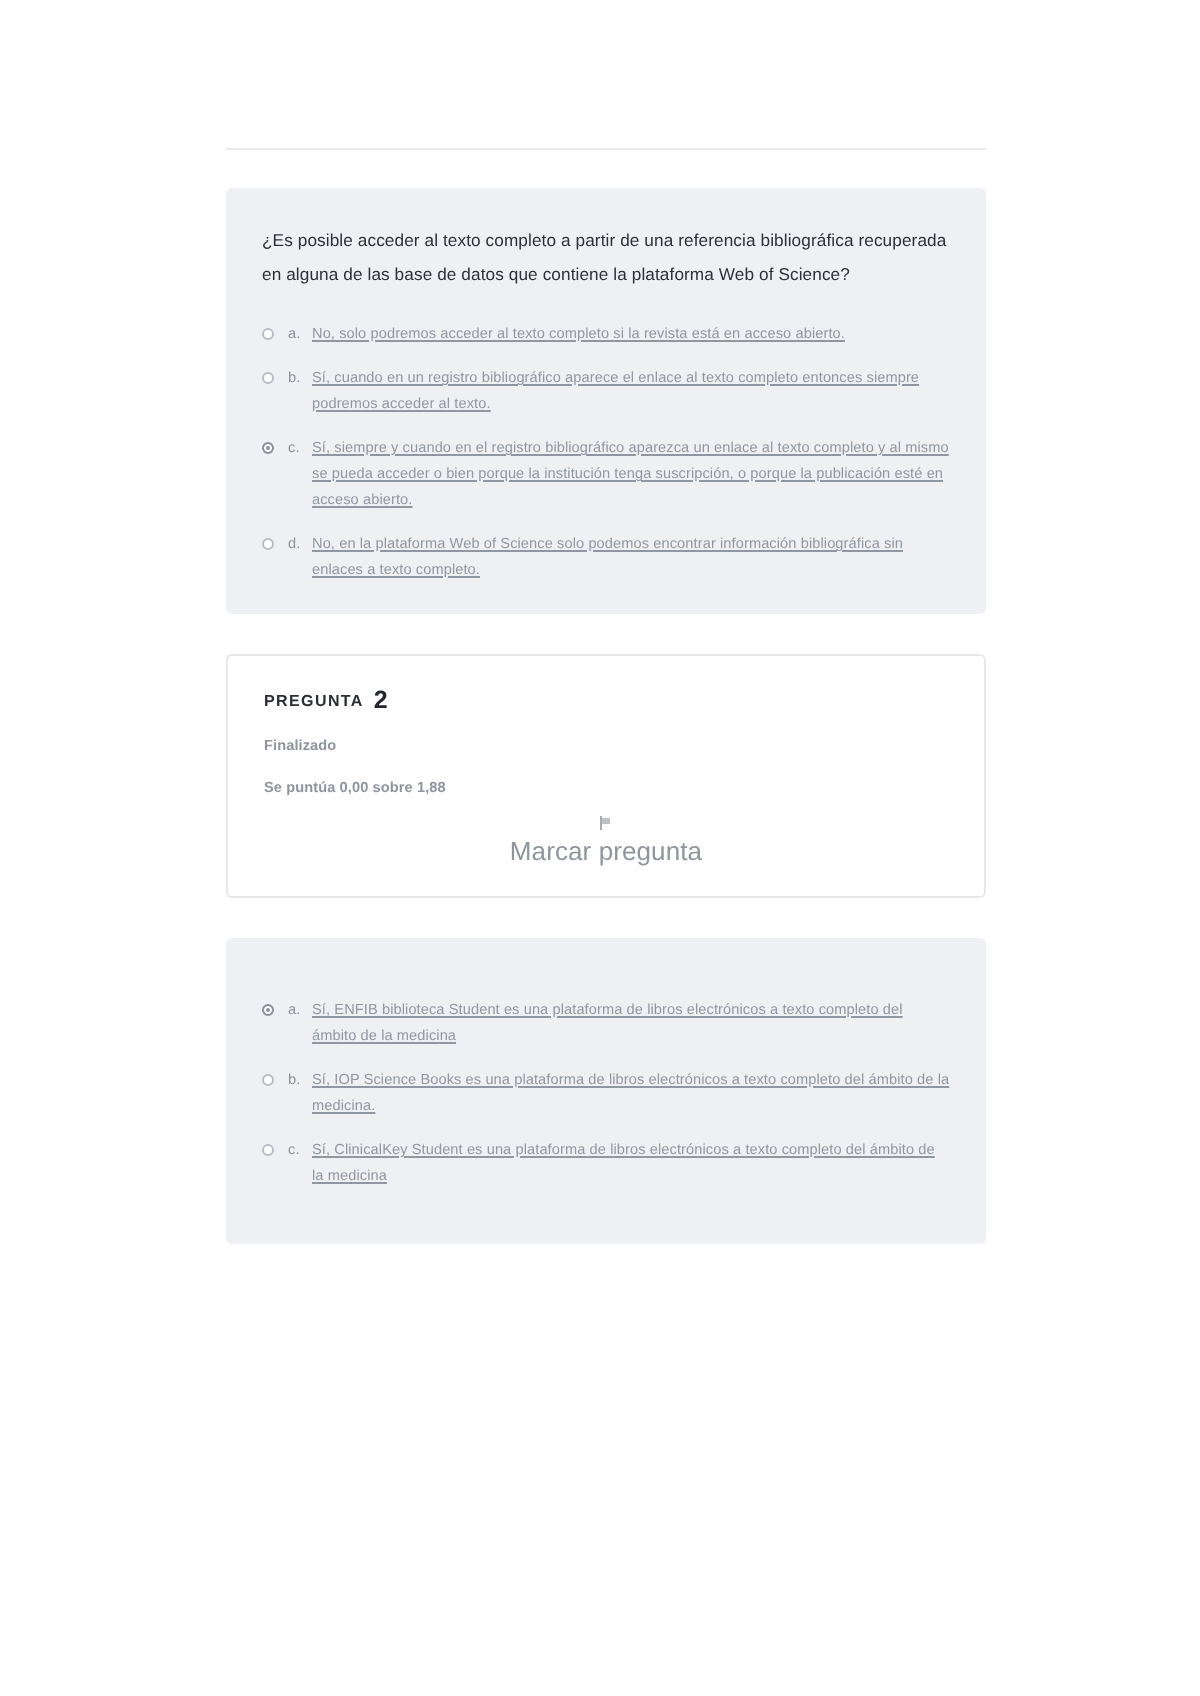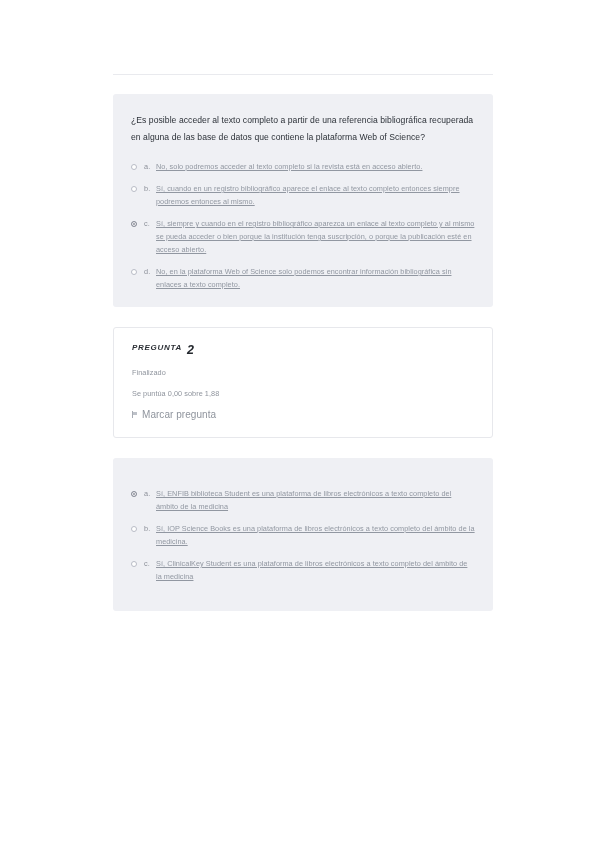--- a/index.html
+++ b/index.html
@@ -109,46 +109,47 @@
     text-decoration: underline;
   }
 
   
   .q-label {
     font-size: 8px;
     font-weight: bold;
     letter-spacing: 0.7px;
     color: #2b2f35;
     display: flex;
-    align-items: flex-start;
+    align-items: center;
     gap: 5px;
     margin: 0 0 9px 0;
-    font-style: italic;
   }
   .q-number {
     font-size: 12.5px;
     font-weight: bold;
     letter-spacing: 0;
     color: #23272d;
   }
   .q-meta {
     font-size: 7.3px;
     line-height: 13px;
     color: #8f949d;
     margin-bottom: 8px;
     letter-spacing: 0.05px;
+    font-weight: bold;
   }
   .q-flag {
     display: flex;
     align-items: center;
     gap: 4px;
-    font-size: 10px;
+    font-size: 13px;
     line-height: 13px;
     color: #8f949d;
     letter-spacing: 0.05px;
+    flex-direction: column;
   }
   .flag-ico {
     width: 6px;
     height: 7px;
     display: inline-block;
     position: relative;
     flex: 0 0 auto;
   }
   .flag-ico::before {
     content: "";
@@ -186,21 +187,21 @@
 
         <div class="answer">
           <span class="radio"></span>
           <span class="ans-letter">a.</span>
           <span class="ans-text">No, solo podremos acceder al texto completo si la revista está en acceso abierto.</span>
         </div>
 
         <div class="answer">
           <span class="radio"></span>
           <span class="ans-letter">b.</span>
-          <span class="ans-text">Sí, cuando en un registro bibliográfico aparece el enlace al texto completo entonces siempre podremos entonces al mismo.</span>
+          <span class="ans-text">Sí, cuando en un registro bibliográfico aparece el enlace al texto completo entonces siempre podremos acceder al texto.</span>
         </div>
 
         <div class="answer">
           <span class="radio checked"></span>
           <span class="ans-letter">c.</span>
           <span class="ans-text">Sí, siempre y cuando en el registro bibliográfico aparezca un enlace al texto completo y al mismo se pueda acceder o bien porque la institución tenga suscripción, o porque la publicación esté en acceso abierto.</span>
         </div>
 
         <div class="answer">
           <span class="radio"></span>

